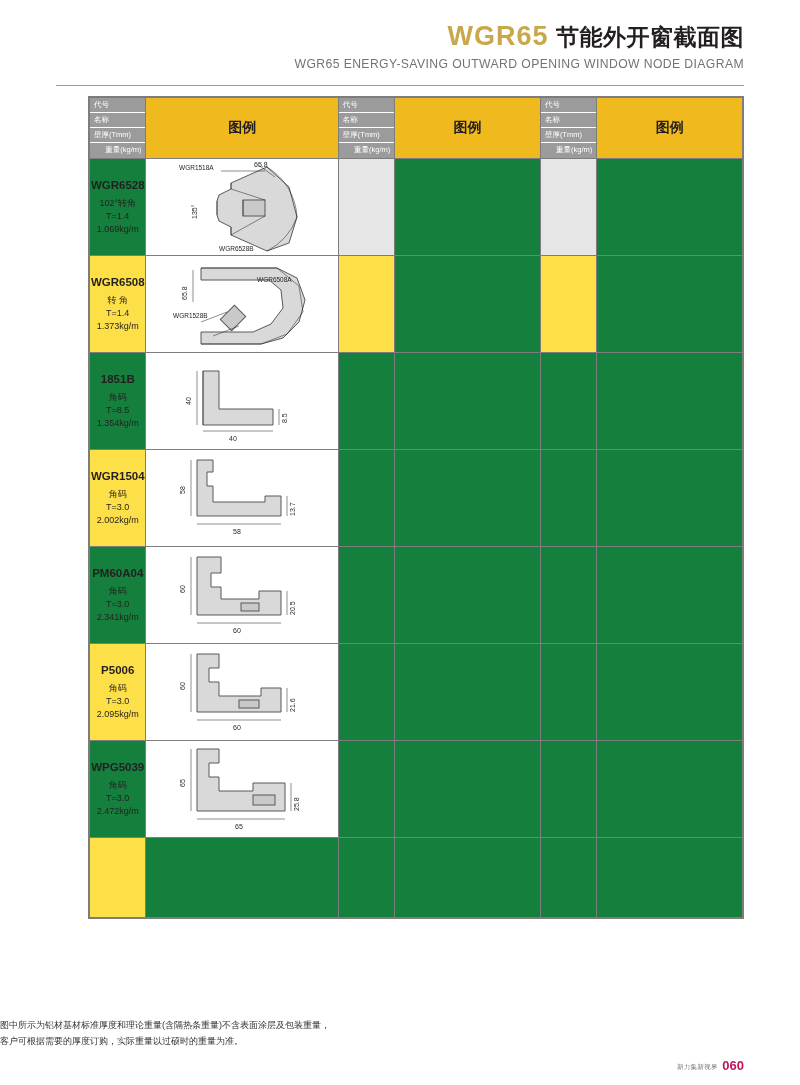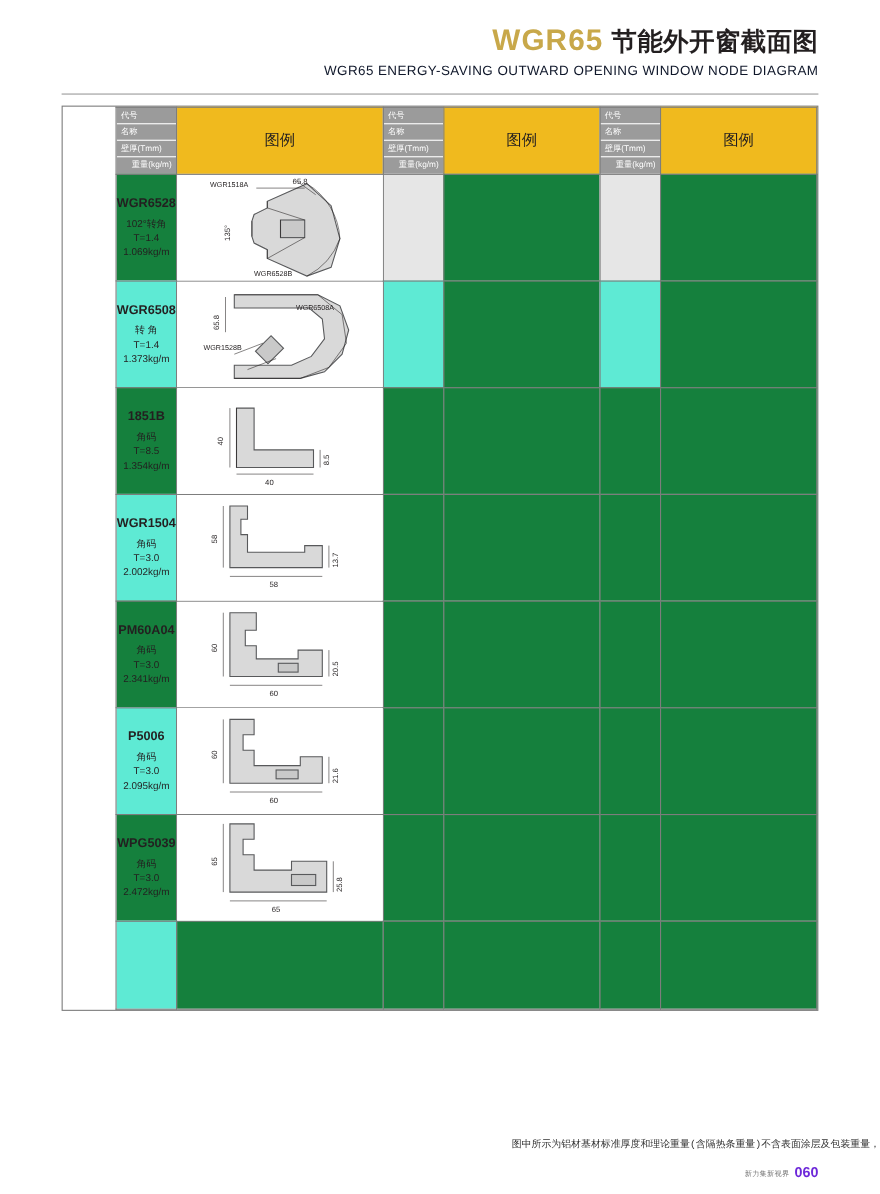--- a/index.html
+++ b/index.html
@@ -37,34 +37,33 @@
     font-size: 27px;
     letter-spacing: 1px;
   }
   .header-title .cn {
     color: #231f20;
     font-size: 23px;
   }
   .header-sub {
     margin-top: 5px;
     font-size: 12.2px;
-    color: #0f172a;
+    color: #737373;
     letter-spacing: 0.4px;
     white-space: nowrap;
   }
   .header-rule {
     margin: 8px 56px 0 56px;
     border-bottom: 1px solid #9a9a9a;
   }
 
   
   .table-wrap {
-    margin: 10px 56px 0 56px;
+    margin: 10px 56px 0 88px;
     border: 1px solid #7d7d7d;
-    padding-left: 48px;
   }
   table.grid {
     border-collapse: collapse;
     width: 100%;
     table-layout: fixed;
   }
   table.grid td, table.grid th {
     border: 1px solid #7d7d7d;
     padding: 0;
     vertical-align: middle;
@@ -89,21 +88,21 @@
     padding: 3px 4px 3px 4px;
     height: 15px;
     white-space: nowrap;
     overflow: hidden;
   }
   .hdr-meta div:last-child { border-bottom: none; text-align: right; }
   .hdr-fig {
     background: #f0ba1e;
     text-align: center;
     font-size: 14px;
-    font-weight: normal;
+    font-weight: bold;
     color: #231f20;
     height: 46px;
   }
   .hdr-fig.gold2 { background: #f0ba1e; }
 
   
   .rowline td { height: 97px; }
   .cell-label {
     text-align: center;
     font-size: 9px;
@@ -111,53 +110,52 @@
     color: #231f20;
     padding: 4px 2px;
   }
   .cell-label .name {
     font-size: 11.5px;
     font-weight: bold;
     display: block;
     margin-bottom: 3px;
   }
   .cell-label .ln { display: block; }
-  .tint-cream { background: #5eead4; }
+  .tint-cream { background: #fde047; }
   .tint-gray  { background: #e6e6e6; }
   .tint-white { background: #15803d; }
 
   .cell-fig {
     position: relative;
     background: #ffffff;
   }
   .cell-fig svg { display: block; margin: 0 auto; }
 
   
   .footer {
     position: absolute;
     left: 0; right: 0;
     bottom: 36px;
-    text-align: right;
+    text-align: left;
     font-size: 9px;
     color: #333;
     line-height: 1.7;
-    font-family: Liberation Mono, monospace;
   }
   .page-number {
     position: absolute;
     right: 56px;
     bottom: 12px;
     font-size: 8px;
     color: #555;
     letter-spacing: 0.3px;
   }
   .page-number .big {
     font-size: 13px;
     font-weight: bold;
-    color: #6d28d9;
+    color: #be185d;
     letter-spacing: 0;
     margin-left: 2px;
     vertical-align: -1px;
   }
   .brand-tag { font-size: 6.5px; color: #777; }
 
   
   .dim { font-family: "Liberation Sans", sans-serif; font-size: 7px; fill: #231f20; }
   .lbl { font-family: "Liberation Sans", sans-serif; font-size: 6.5px; fill: #231f20; }
   .profile { fill: #d9d9d9; stroke: #58595b; stroke-width: 1; }
@@ -405,18 +403,19 @@
         <td class="tint-white"></td>
         <td class="tint-white"></td>
         <td class="tint-white"></td>
       </tr>
     </tbody>
       </table>
   </div>
 
   <div class="footer">
     <div>图中所示为铝材基材标准厚度和理论重量(含隔热条重量)不含表面涂层及包装重量，</div>
+    <div>客户可根据需要的厚度订购，实际重量以过硕时的重量为准。</div>
   </div>
   <div class="page-number">
     <span class="brand-tag">新力集新视界</span>
     <span class="big">060</span>
   </div>
 </div>
 
 </body></html>

